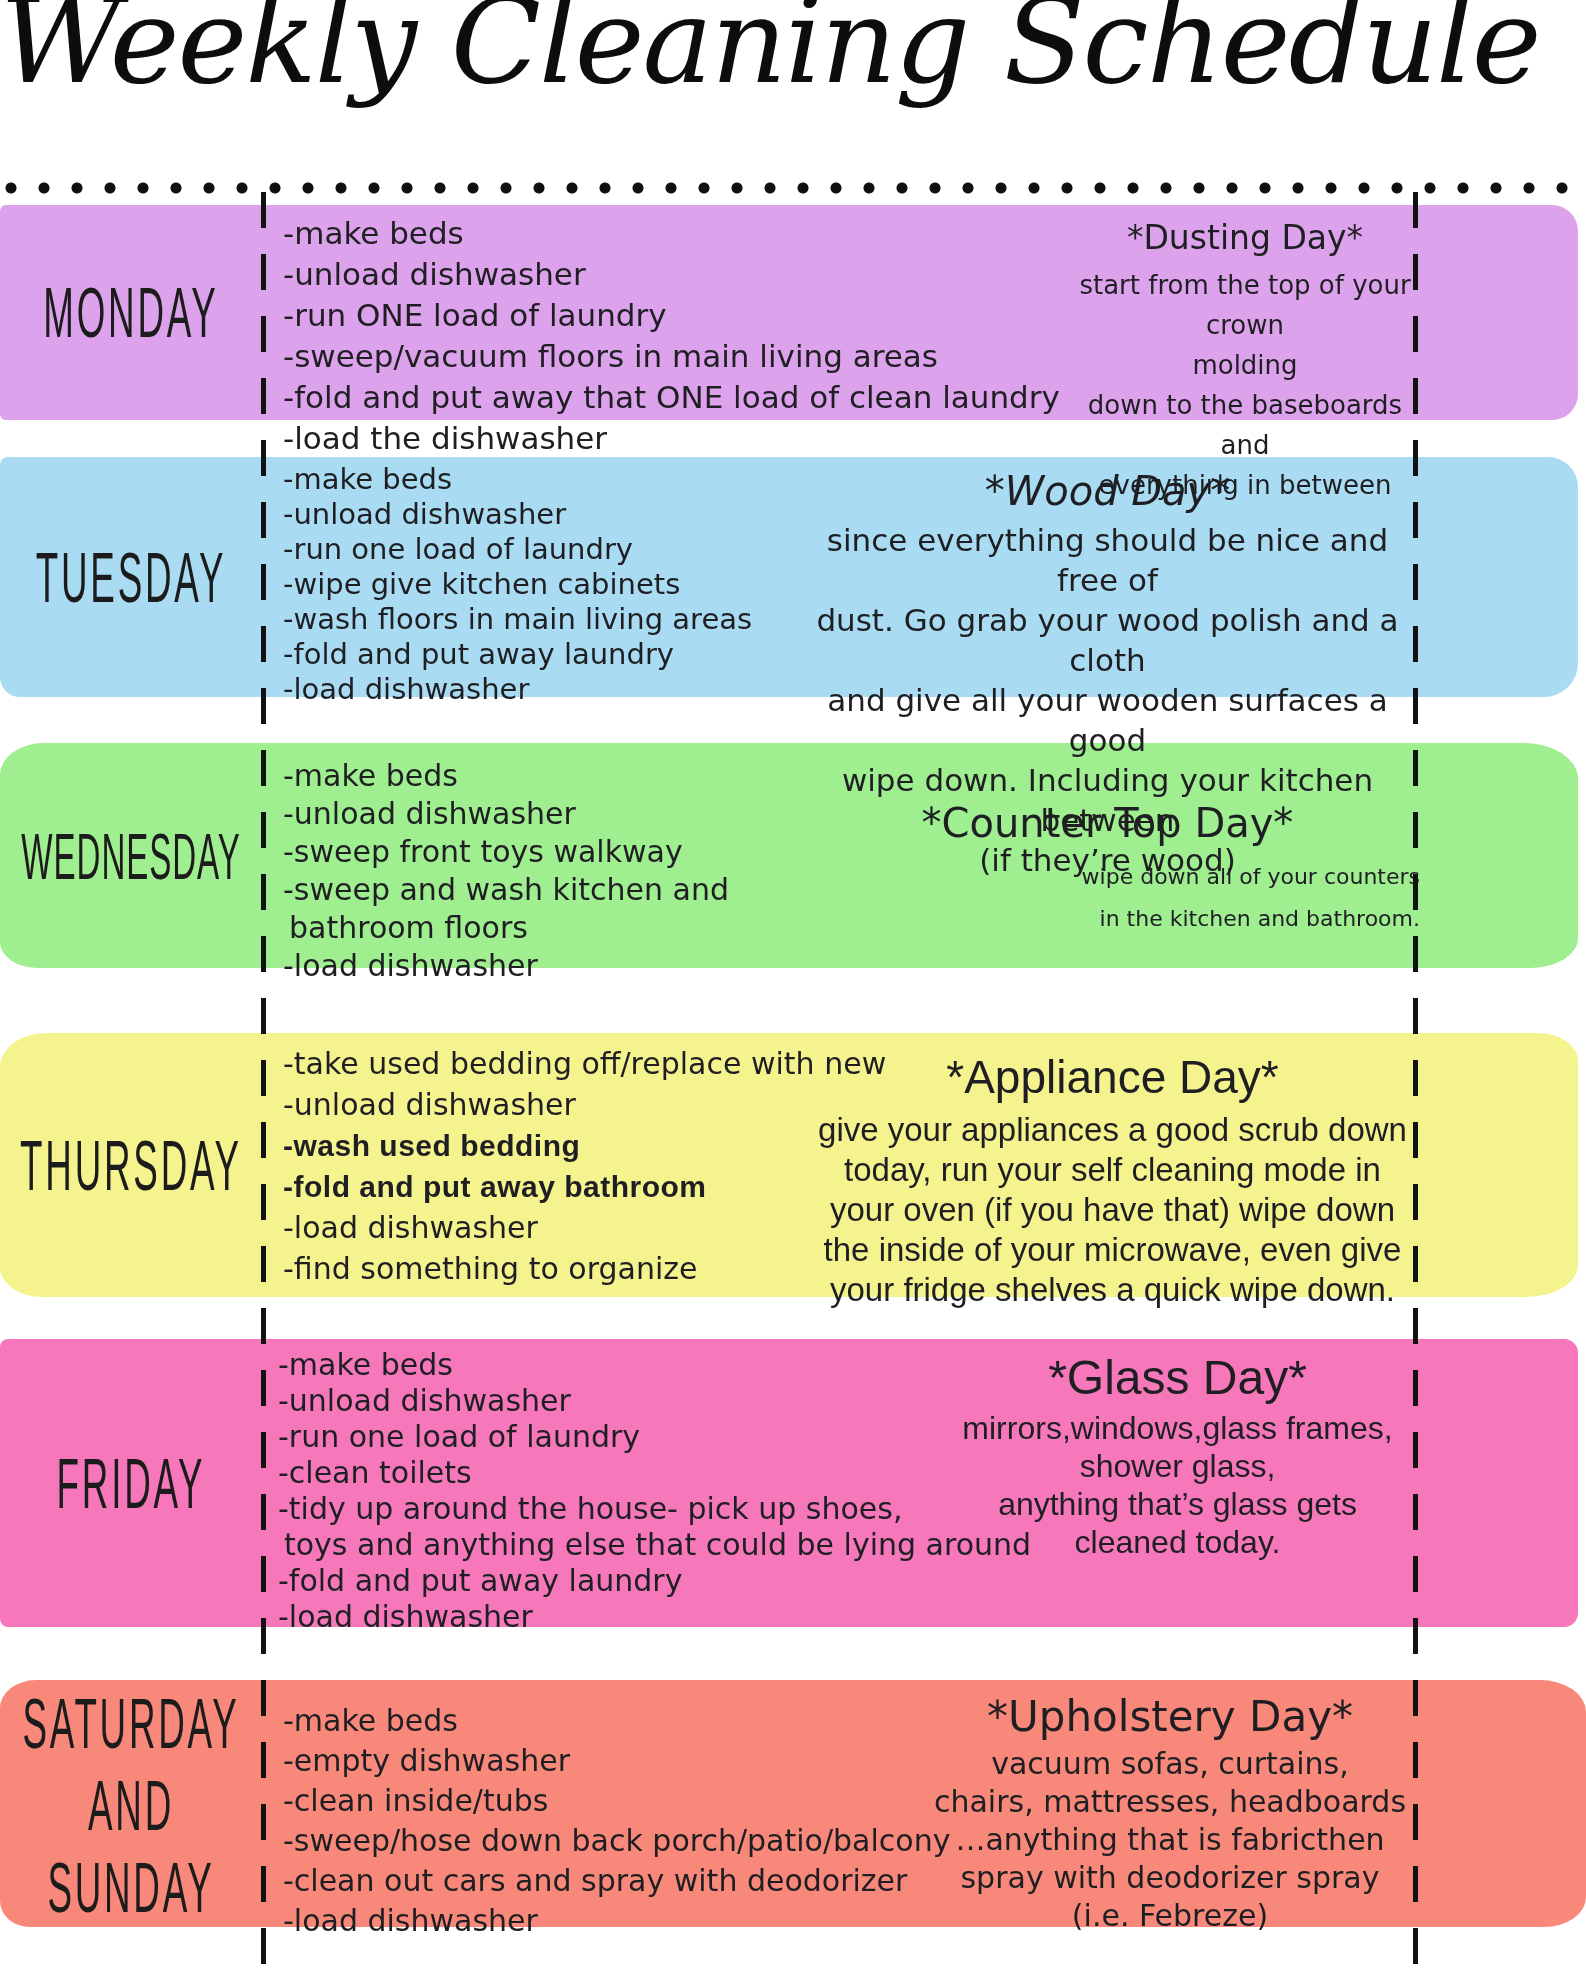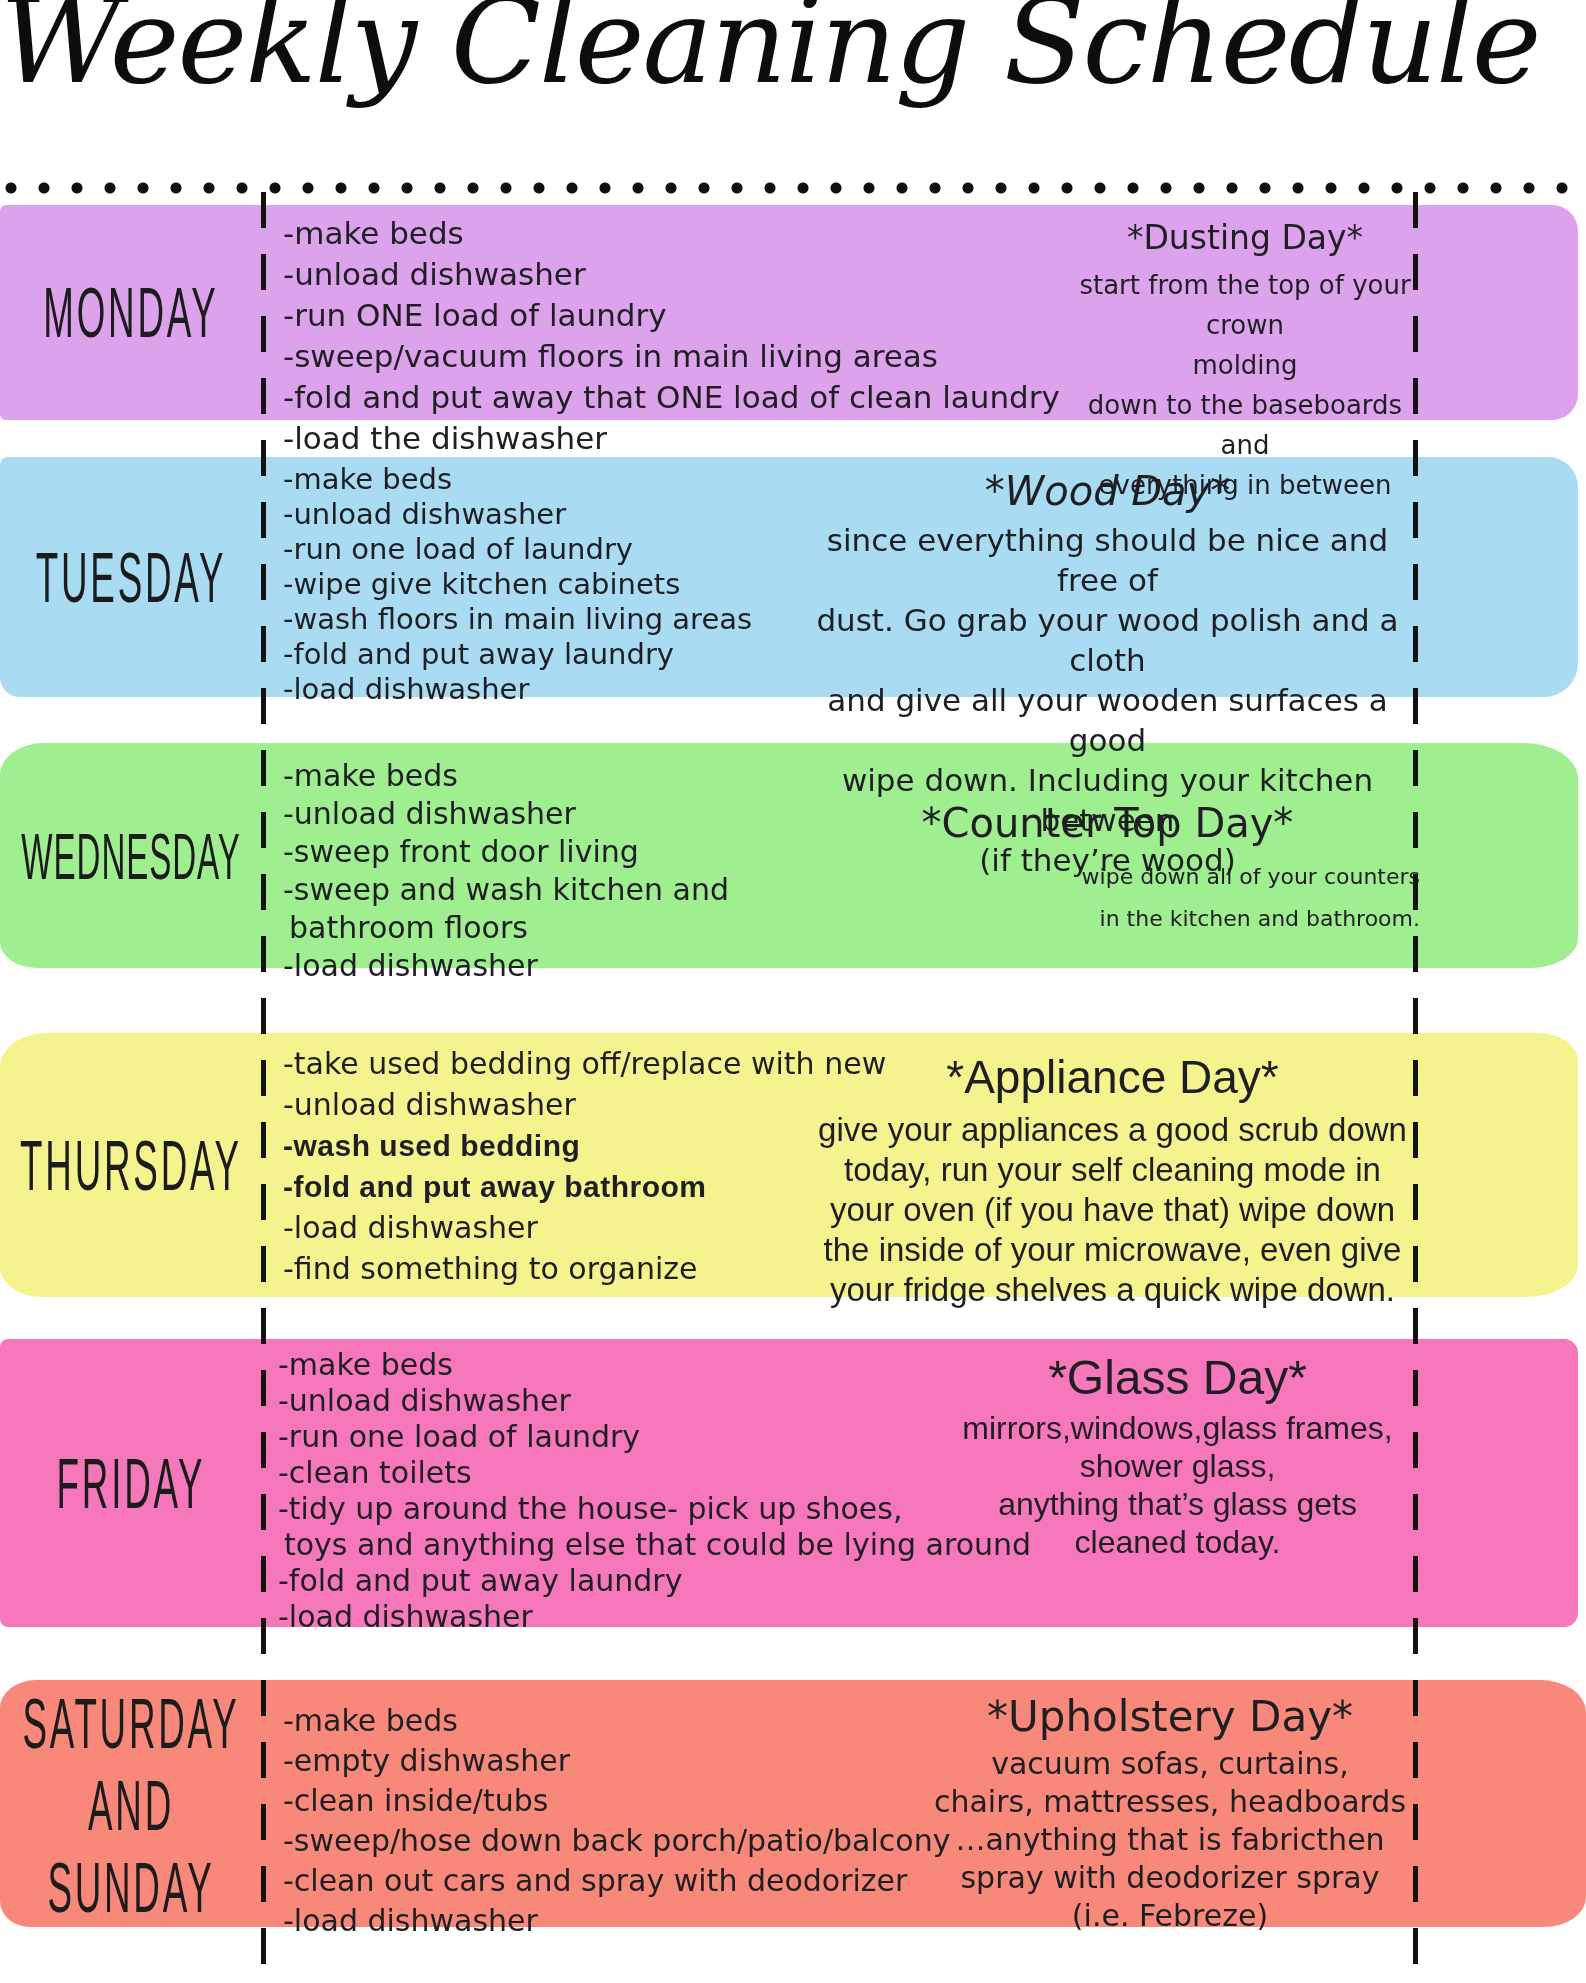--- a/index.html
+++ b/index.html
@@ -121,21 +121,21 @@
   <div class="task">-run one load of laundry</div>
   <div class="task">-wipe give kitchen cabinets</div>
   <div class="task">-wash floors in main living areas</div>
   <div class="task">-fold and put away laundry</div>
   <div class="task">-load dishwasher</div>
 </div>
 
 <div class="tasks tasks-2">
   <div class="task">-make beds</div>
   <div class="task">-unload dishwasher</div>
-  <div class="task">-sweep front door living</div>
+  <div class="task">-sweep front toys walkway</div>
   <div class="task">-sweep and wash kitchen and</div>
   <div class="task cont">bathroom floors</div>
   <div class="task">-load dishwasher</div>
 </div>
 
 <div class="tasks tasks-3">
   <div class="task">-take used bedding off/replace with new</div>
   <div class="task">-unload dishwasher</div>
   <div class="task alt">-wash used bedding</div>
   <div class="task alt">-fold and put away bathroom</div>

